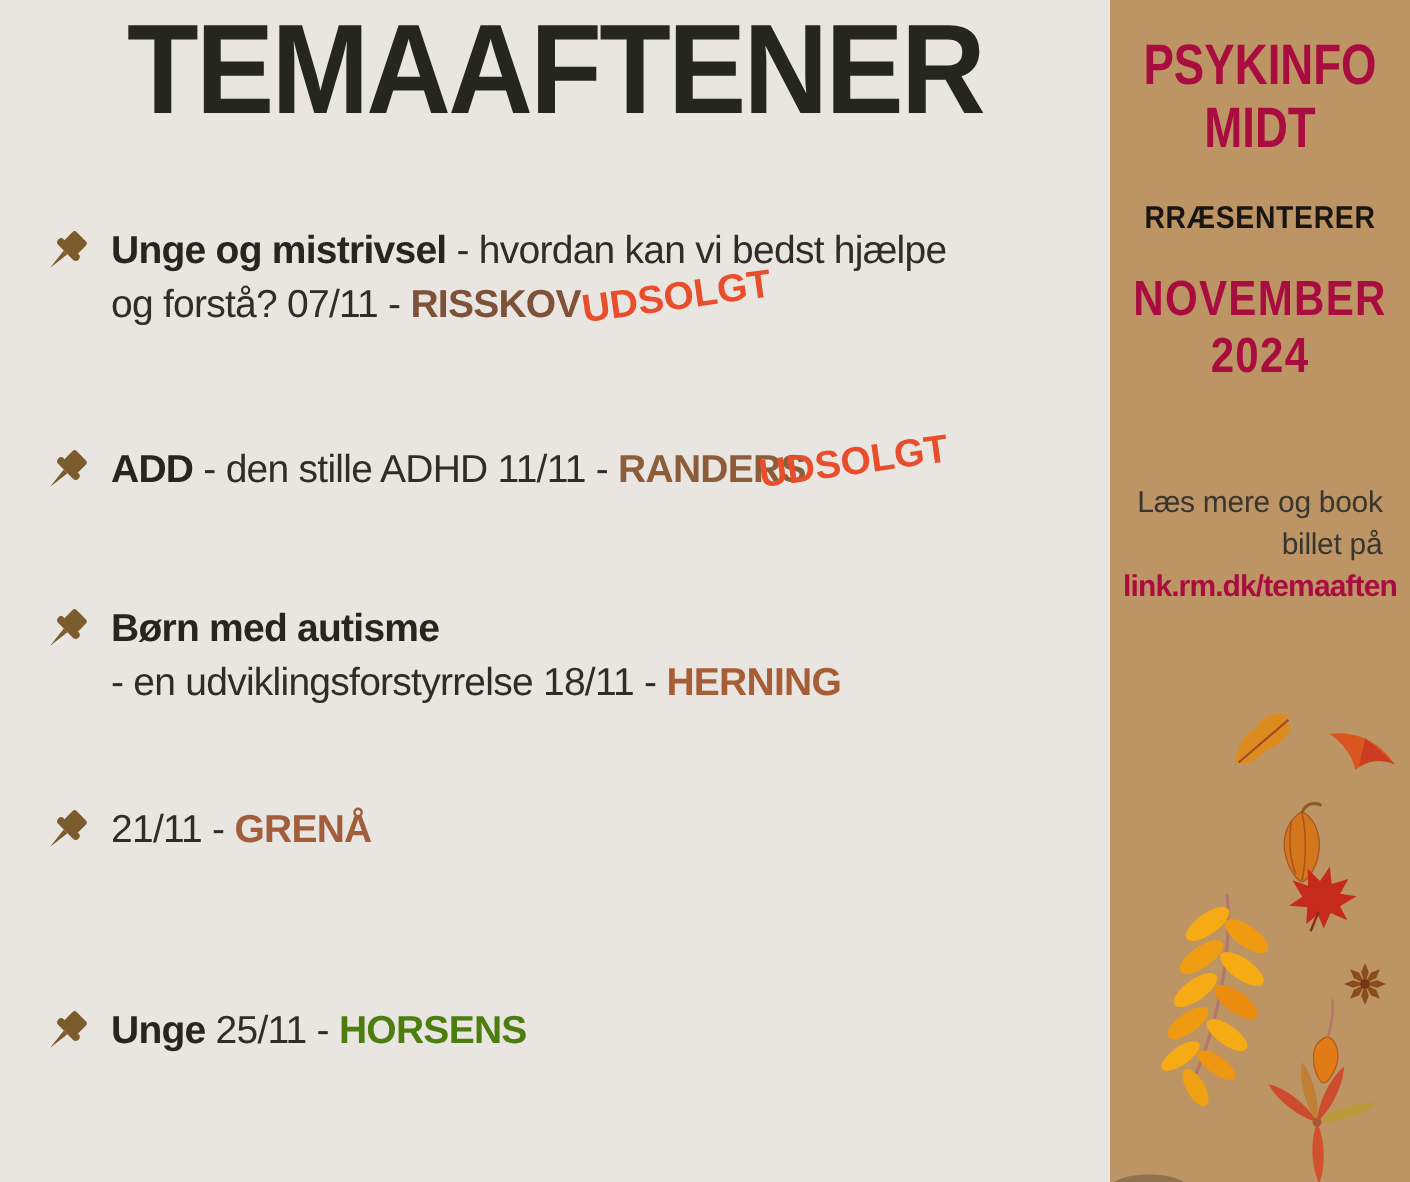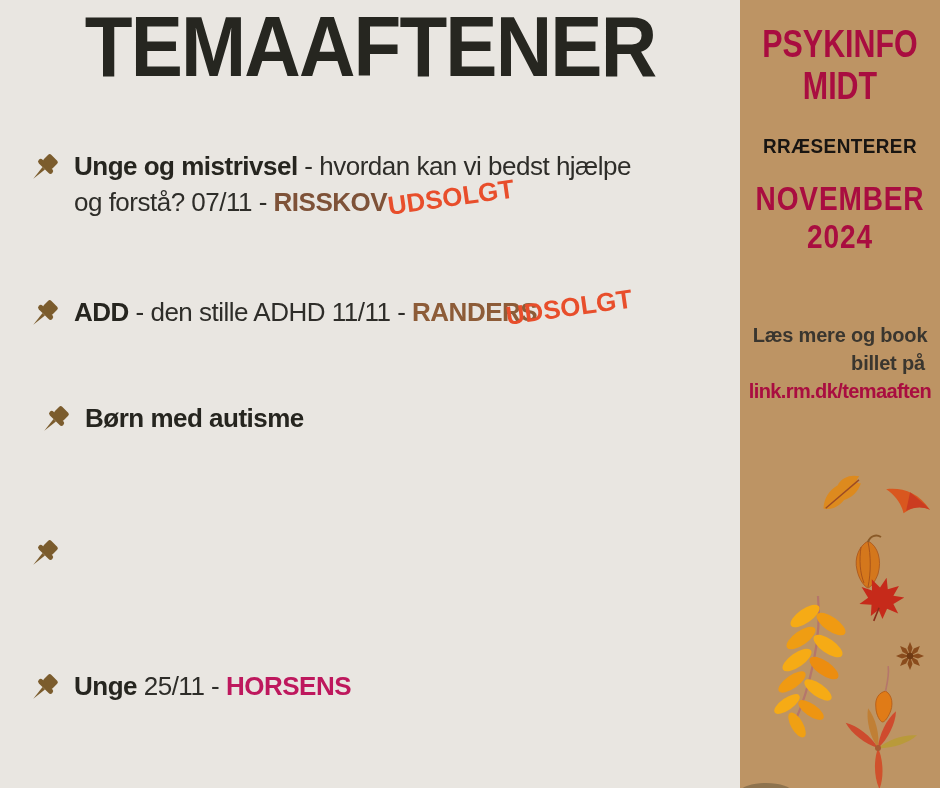--- a/index.html
+++ b/index.html
@@ -17,21 +17,21 @@
     text-align:center;
     font-size:85px; font-weight:bold; letter-spacing:-2px; line-height:1;
     color:#262620;
     transform:scaleX(0.92); transform-origin:50% 0;
     white-space:nowrap;
   }
 
   .event { position:absolute; left:74px; width:600px; font-size:26px; letter-spacing:-0.5px; color:#2e2d29; line-height:36px; }
   .e1 { top:148px; }
   .e2 { top:294px; }
-  .e3 { top:400px;margin-left:11px; }
+  .e3 { top:400px; }
   .e4 { top:534px; }
   .e5 { top:668px; }
   .event .b { font-weight:bold; color:#26251f; }
   .event .loc { font-weight:bold; }
   .pin { position:absolute; left:-50px; top:2px; width:38px; height:38px; color:#7b5c2d; }
   .badge {
     position:absolute;
     font-size:26px; font-weight:bold; letter-spacing:0;
     transform:rotate(-8deg); transform-origin:0 50%;
     white-space:nowrap;
@@ -49,21 +49,21 @@
   .presents {
     top:134px; font-size:21px; font-weight:bold; color:#181512;
     transform:scaleX(0.90); transform-origin:50% 0; letter-spacing:0.5px;
   }
   .month {
     font-size:33px; font-weight:bold; line-height:38px;
     transform:scaleX(0.85); transform-origin:50% 0; letter-spacing:1px;
   }
   .month-1 { top:180px; }
   .month-2 { top:218px; }
-  .info { font-size:20px; color:#3a362f; font-weight:bold; letter-spacing:-0.2px; }
+  .info { font-size:20px; color:#3a362f; font-weight:normal; letter-spacing:-0.2px; }
   .info-1 { top:324px; }
   .info-2 { top:352px;margin-left:48px; }
   .book-link { top:380px; font-size:20px; font-weight:bold; letter-spacing:-0.6px; cursor:pointer; }
 
   .leaves { position:absolute; left:0; top:448px; width:200px; height:340px; }
 </style>
 </head>
 <body>
 
 <div class="left-panel">
@@ -103,45 +103,47 @@
     <span class="pin">
       <svg viewBox="0 0 36 36" width="38" height="38">
         <g transform="rotate(45 18 18)" fill="currentColor">
           <rect x="12" y="3" width="12" height="10" rx="2"></rect>
           <rect x="9" y="12" width="18" height="5" rx="2.5"></rect>
           <path d="M16.4 17 L19.6 17 L18 31 Z"></path>
         </g>
       </svg>
     </span>
     <div><span class="b">Børn med autisme</span></div>
+    <div><span>- en udviklingsforstyrrelse 18/11 - </span><span class="loc" style="color: rgb(166, 94, 54);">HERNING</span></div>
   </div>
 
   <div class="event e4">
     <span class="pin">
       <svg viewBox="0 0 36 36" width="38" height="38">
         <g transform="rotate(45 18 18)" fill="currentColor">
           <rect x="12" y="3" width="12" height="10" rx="2"></rect>
           <rect x="9" y="12" width="18" height="5" rx="2.5"></rect>
           <path d="M16.4 17 L19.6 17 L18 31 Z"></path>
         </g>
       </svg>
     </span>
+    <div><span>21/11 - </span><span class="loc" style="color: rgb(162, 93, 60);">GRENÅ</span></div>
   </div>
 
   <div class="event e5">
     <span class="pin">
       <svg viewBox="0 0 36 36" width="38" height="38">
         <g transform="rotate(45 18 18)" fill="currentColor">
           <rect x="12" y="3" width="12" height="10" rx="2"></rect>
           <rect x="9" y="12" width="18" height="5" rx="2.5"></rect>
           <path d="M16.4 17 L19.6 17 L18 31 Z"></path>
         </g>
       </svg>
     </span>
-    <div><span class="b">Unge</span><span> 25/11 - </span><span class="loc" style="color: #be185d;">HORSENS</span></div>
+    <div><span class="b">Unge</span><span> 25/11 - </span><span class="loc" style="color: #4d7c0f;">HORSENS</span></div>
   </div>
 
 </div>
 
 <div class="right-panel">
   <div class="rp-text brand brand-1" style="color: rgb(169, 13, 64);">PSYKINFO</div>
   <div class="rp-text brand brand-2" style="color: rgb(169, 13, 64);">MIDT</div>
   <div class="rp-text presents">RRÆSENTERER</div>
   <div class="rp-text month month-1" style="color: rgb(169, 13, 64);">NOVEMBER</div>
   <div class="rp-text month month-2" style="color: rgb(169, 13, 64);">2024</div>

